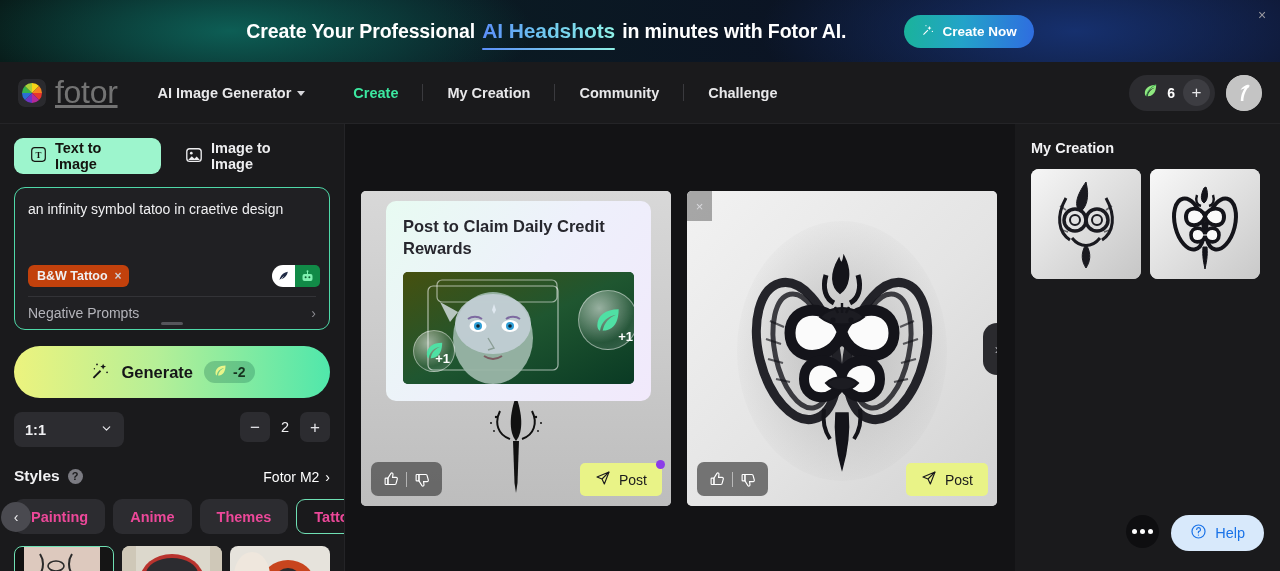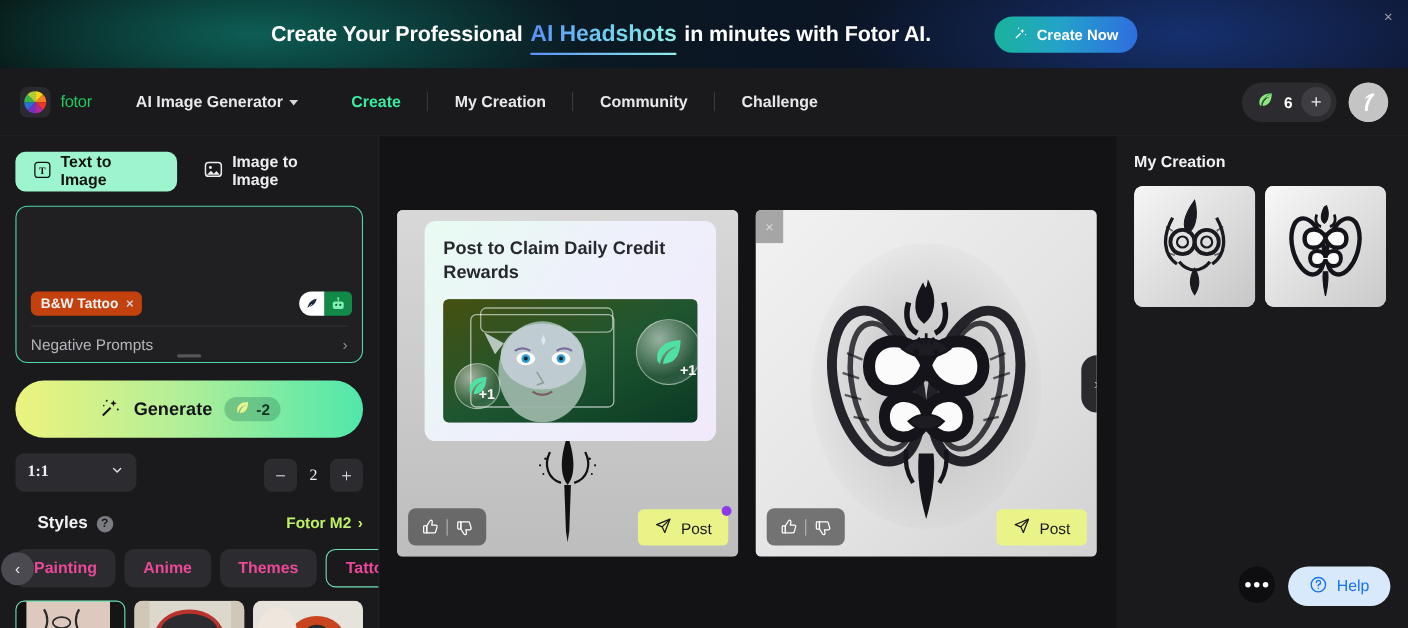--- a/index.html
+++ b/index.html
@@ -58,21 +58,21 @@
 
   
   .header {
     height: 62px; background: #1a1a1c;
     display: flex; align-items: center; padding: 0 18px;
     border-bottom: 1px solid #242427;
   }
   .logo-wrap { display: flex; align-items: center; gap: 9px; margin-right: 40px; }
   .logo-mark { width: 28px; height: 28px; border-radius: 7px; overflow: hidden; position: relative; background:#222; }
   .logo-mark svg { display:block; }
-  .logo-text { font-size: 15px; font-weight: 400; color: #22c55e; letter-spacing: -0.3px; }
+  .logo-text { font-size: 32px; font-weight: 400; color: #737373; letter-spacing: -0.3px; text-decoration: underline; }
   .nav { display: flex; align-items: center; }
   .nav-item {
     font-size: 14.5px; color: #e8e8ea; font-weight: 700;
     padding: 0 24px; cursor: pointer; white-space: nowrap;
     display: flex; align-items: center; gap: 6px;
     position: relative;
   }
   .nav-item.first { padding-left: 0; }
   .nav-item.active { color: #3ce8a0; font-weight: 600; }
   .nav-div { width: 1px; height: 17px; background: #3a3a3e; }
@@ -153,43 +153,43 @@
     display: flex; align-items: center; justify-content: center; gap: 11px;
     font-family: "Liberation Sans", sans-serif;
   }
   .gen-label { font-size: 16.5px; font-weight: bold; color: #151518; }
   .gen-cost {
     background: rgba(30,110,80,0.30); border-radius: 11px; height: 22px;
     padding: 0 9px; display: flex; align-items: center; gap: 5px;
     font-size: 14px; font-weight: bold; color: #16321f;
   }
 
-  .ratio-row { margin-top: 14px; display: flex; align-items: flex-end; justify-content: space-between; font-family: Liberation Serif, serif; }
+  .ratio-row { margin-top: 14px; display: flex; align-items: flex-start; justify-content: space-between; }
   .ratio-sel {
     width: 110px; height: 35px; background: #2c2c30; border-radius: 8px;
     display: flex; align-items: center; justify-content: space-between;
     padding: 0 11px; font-size: 14.5px; font-weight: bold; color: #f0f0f2; cursor: pointer;
   }
   .stepper { display: flex; align-items: center; gap: 9px; }
   .step-btn {
     width: 30px; height: 30px; border-radius: 7px; background: #2c2c30;
     color: #e4e4e8; font-size: 17px; display: flex; align-items: center; justify-content: center;
     cursor: pointer; line-height: 1;
   }
   .step-val { font-size: 14.5px; color: #f0f0f2; min-width: 12px; text-align: center; }
 
-  .styles-row { margin-top: 20px; display: flex; align-items: flex-start; justify-content: space-between; margin-left: 20px; }
+  .styles-row { margin-top: 20px; display: flex; align-items: flex-end; justify-content: space-between; }
   .styles-left { display: flex; align-items: center; gap: 8px; }
   .styles-title { font-size: 15.5px; font-weight: bold; color: #f2f2f4; }
   .help-circ {
     width: 15px; height: 15px; border-radius: 50%; background: #7b7b82;
     color: #1a1a1c; font-size: 11px; font-weight: bold;
     display: flex; align-items: center; justify-content: center; cursor: pointer;
   }
-  .styles-more { display: flex; align-items: center; gap: 6px; font-size: 14px; font-weight: bold; color: #bef264; cursor: pointer; }
+  .styles-more { display: flex; align-items: center; gap: 6px; font-size: 14px; font-weight: normal; color: #ffffff; cursor: pointer; }
 
   .pill-row { margin-top: 14px; display: flex; gap: 8px; position: relative; }
   .pill {
     height: 35px; padding: 0 17px; border-radius: 9px; background: #2c2c30;
     display: flex; align-items: center; font-size: 14.5px; font-weight: bold; color: #ec4899; cursor: pointer;
     white-space: nowrap;
   }
   .pill.selected { background: transparent; border: 1px solid #6fe0b4; }
   .pill-prev {
     position: absolute; left: -13px; top: 50%; transform: translateY(-50%);
@@ -385,20 +385,21 @@
               <rect x="2" y="3" width="16" height="14" rx="3.2" fill="none" stroke="#ededef" stroke-width="1.5"></rect>
               <circle cx="7" cy="8" r="1.5" fill="#ededef"></circle>
               <path d="M3.5 15.5l4-4.2 3 3 2.5-2.6 3.5 3.8z" fill="#ededef"></path>
             </svg>
         </span>
         <span>Image to Image</span>
       </div>
     </div>
 
     <div class="prompt-box">
+      <div class="prompt-text" placeholder="Describe the image you want to create">an infinity symbol tatoo in craetive design</div>
       <div class="prompt-bottom">
         <div class="tag-row">
           <div class="tag">
             <span>B&amp;W Tattoo</span>
             <span class="tag-x">×</span>
           </div>
           <div class="counter-wrap">
             <span class="counter">43/300</span>
             <span class="ai-pills">
               <span class="ai-pill-a">

